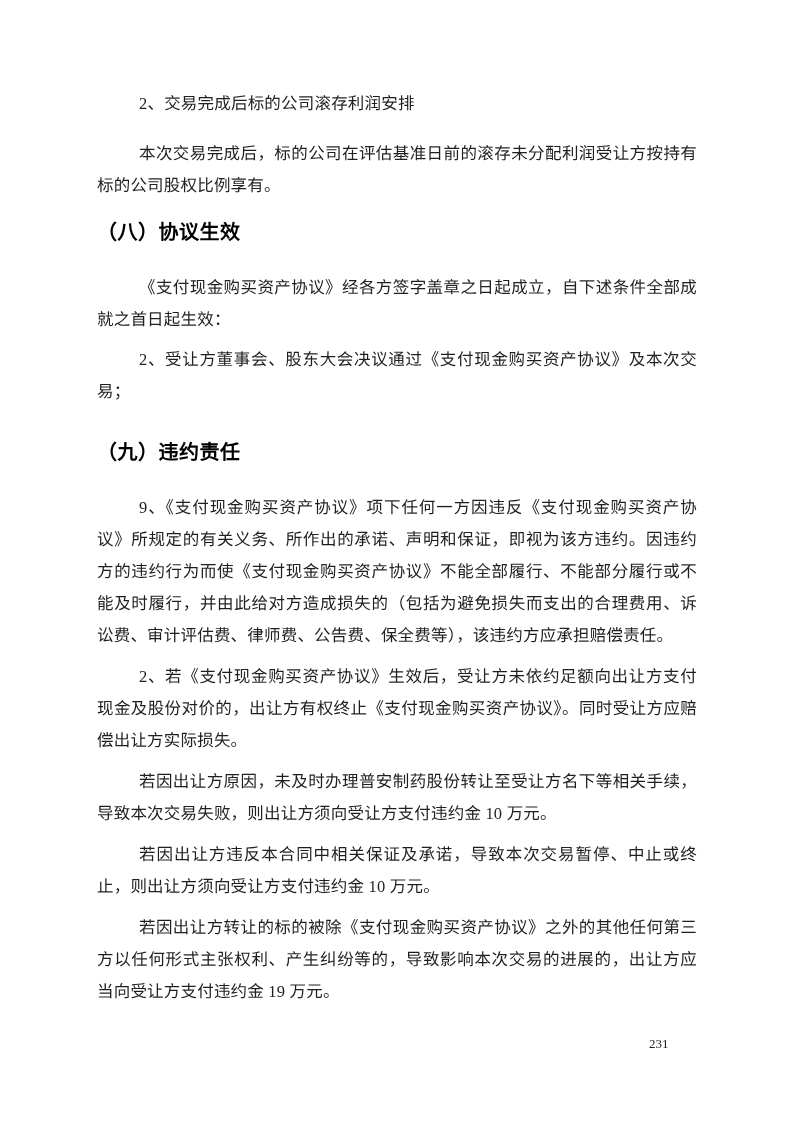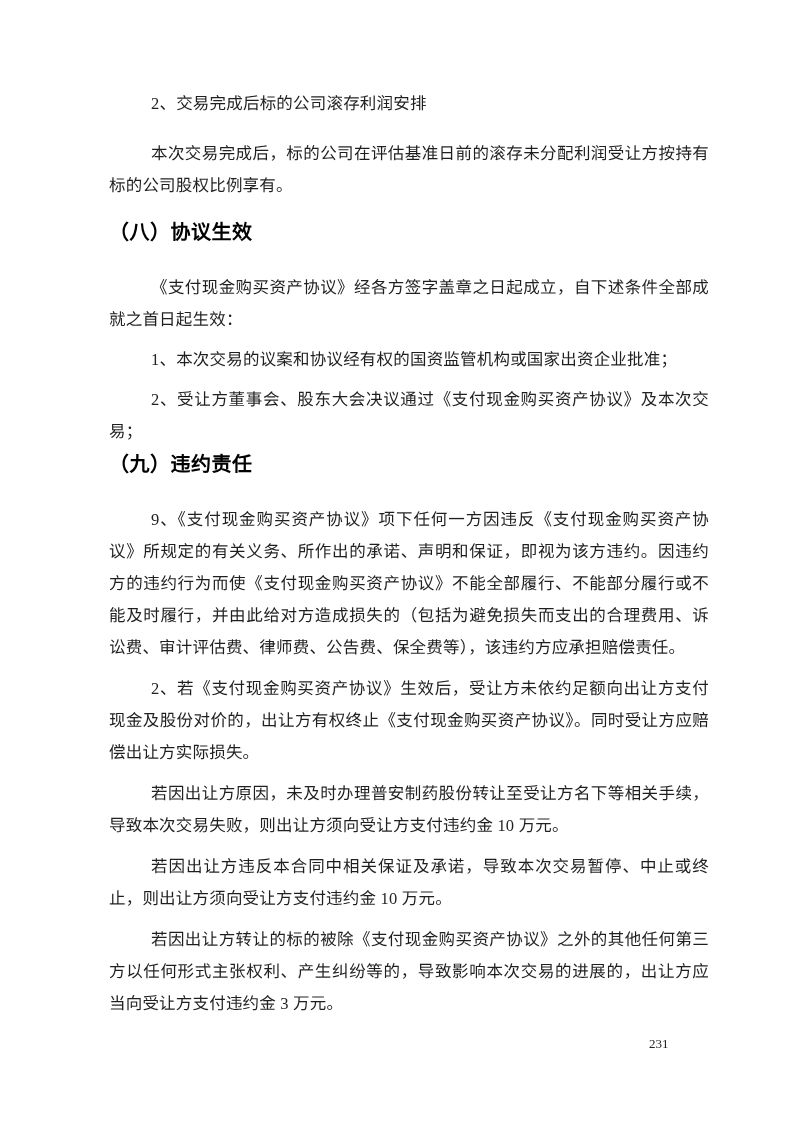--- a/index.html
+++ b/index.html
@@ -11,21 +11,21 @@
     position: relative;
     width: 793px;
     height: 1122px;
     background: #ffffff;
     overflow: hidden;
     font-family: "Liberation Serif", "DejaVu Serif", serif;
     color: #1f1f1f;
   }
   .content {
     position: absolute;
-    left: 109px;
+    left: 97px;
     top: 88px;
     width: 600px;
   }
   .para {
     margin: 9px 0 0 0;
     font-size: 16.5px;
     line-height: 32px;
     text-align: justify;
     text-align-last: left;
     text-indent: 42px;
@@ -40,21 +40,21 @@
   .para.mt-xs { }
   .heading {
     margin: 14px 0 0 0;
     font-family: "Liberation Sans", "DejaVu Sans", sans-serif;
     font-weight: bold;
     font-size: 20px;
     line-height: 32px;
     color: #000000;
     letter-spacing: 0.5px;
   }
-  .heading.mt-lg2 { margin-top: 0; }
+  .heading.mt-lg2 { margin-top: 28px; }
   .page-number {
     position: absolute;
     left: 649px;
     top: 1035px;
     font-size: 13px;
     line-height: 18px;
     color: #222222;
     font-family: "Liberation Serif", "DejaVu Serif", serif;
   }
 </style>
@@ -65,32 +65,31 @@
   <div class="content">
 
     <p class="para first">2、交易完成后标的公司滚存利润安排</p>
 
     <p class="para mt-lg">本次交易完成后，标的公司在评估基准日前的滚存未分配利润受让方按持有标的公司股权比例享有。</p>
 
     <h2 class="heading">（八）协议生效</h2>
 
     <p class="para mt-md">《支付现金购买资产协议》经各方签字盖章之日起成立，自下述条件全部成就之首日起生效：</p>
 
-    <p class="para mt-sm">1、本次交易的议案和协议经有权的国资监管机构或国家出资企业批准；</p>
 
     <p class="para mt-sm">2、受让方董事会、股东大会决议通过《支付现金购买资产协议》及本次交易；</p>
 
     <h2 class="heading mt-lg2">（九）违约责任</h2>
 
     <p class="para mt-md">9、《支付现金购买资产协议》项下任何一方因违反《支付现金购买资产协议》所规定的有关义务、所作出的承诺、声明和保证，即视为该方违约。因违约方的违约行为而使《支付现金购买资产协议》不能全部履行、不能部分履行或不能及时履行，并由此给对方造成损失的（包括为避免损失而支出的合理费用、诉讼费、审计评估费、律师费、公告费、保全费等），该违约方应承担赔偿责任。</p>
 
     <p class="para">2、若《支付现金购买资产协议》生效后，受让方未依约足额向出让方支付现金及股份对价的，出让方有权终止《支付现金购买资产协议》。同时受让方应赔偿出让方实际损失。</p>
 
     <p class="para mt-xs">若因出让方原因，未及时办理普安制药股份转让至受让方名下等相关手续，导致本次交易失败，则出让方须向受让方支付违约金 10 万元。</p>
 
     <p class="para">若因出让方违反本合同中相关保证及承诺，导致本次交易暂停、中止或终止，则出让方须向受让方支付违约金 10 万元。</p>
 
-    <p class="para mt-xs">若因出让方转让的标的被除《支付现金购买资产协议》之外的其他任何第三方以任何形式主张权利、产生纠纷等的，导致影响本次交易的进展的，出让方应当向受让方支付违约金 3 万元。</p>
+    <p class="para mt-xs">若因出让方转让的标的被除《支付现金购买资产协议》之外的其他任何第三方以任何形式主张权利、产生纠纷等的，导致影响本次交易的进展的，出让方应当向受让方支付违约金 19 万元。</p>
 
   </div>
 
   <div class="page-number">231</div>
 </div>
 
 </body></html>

